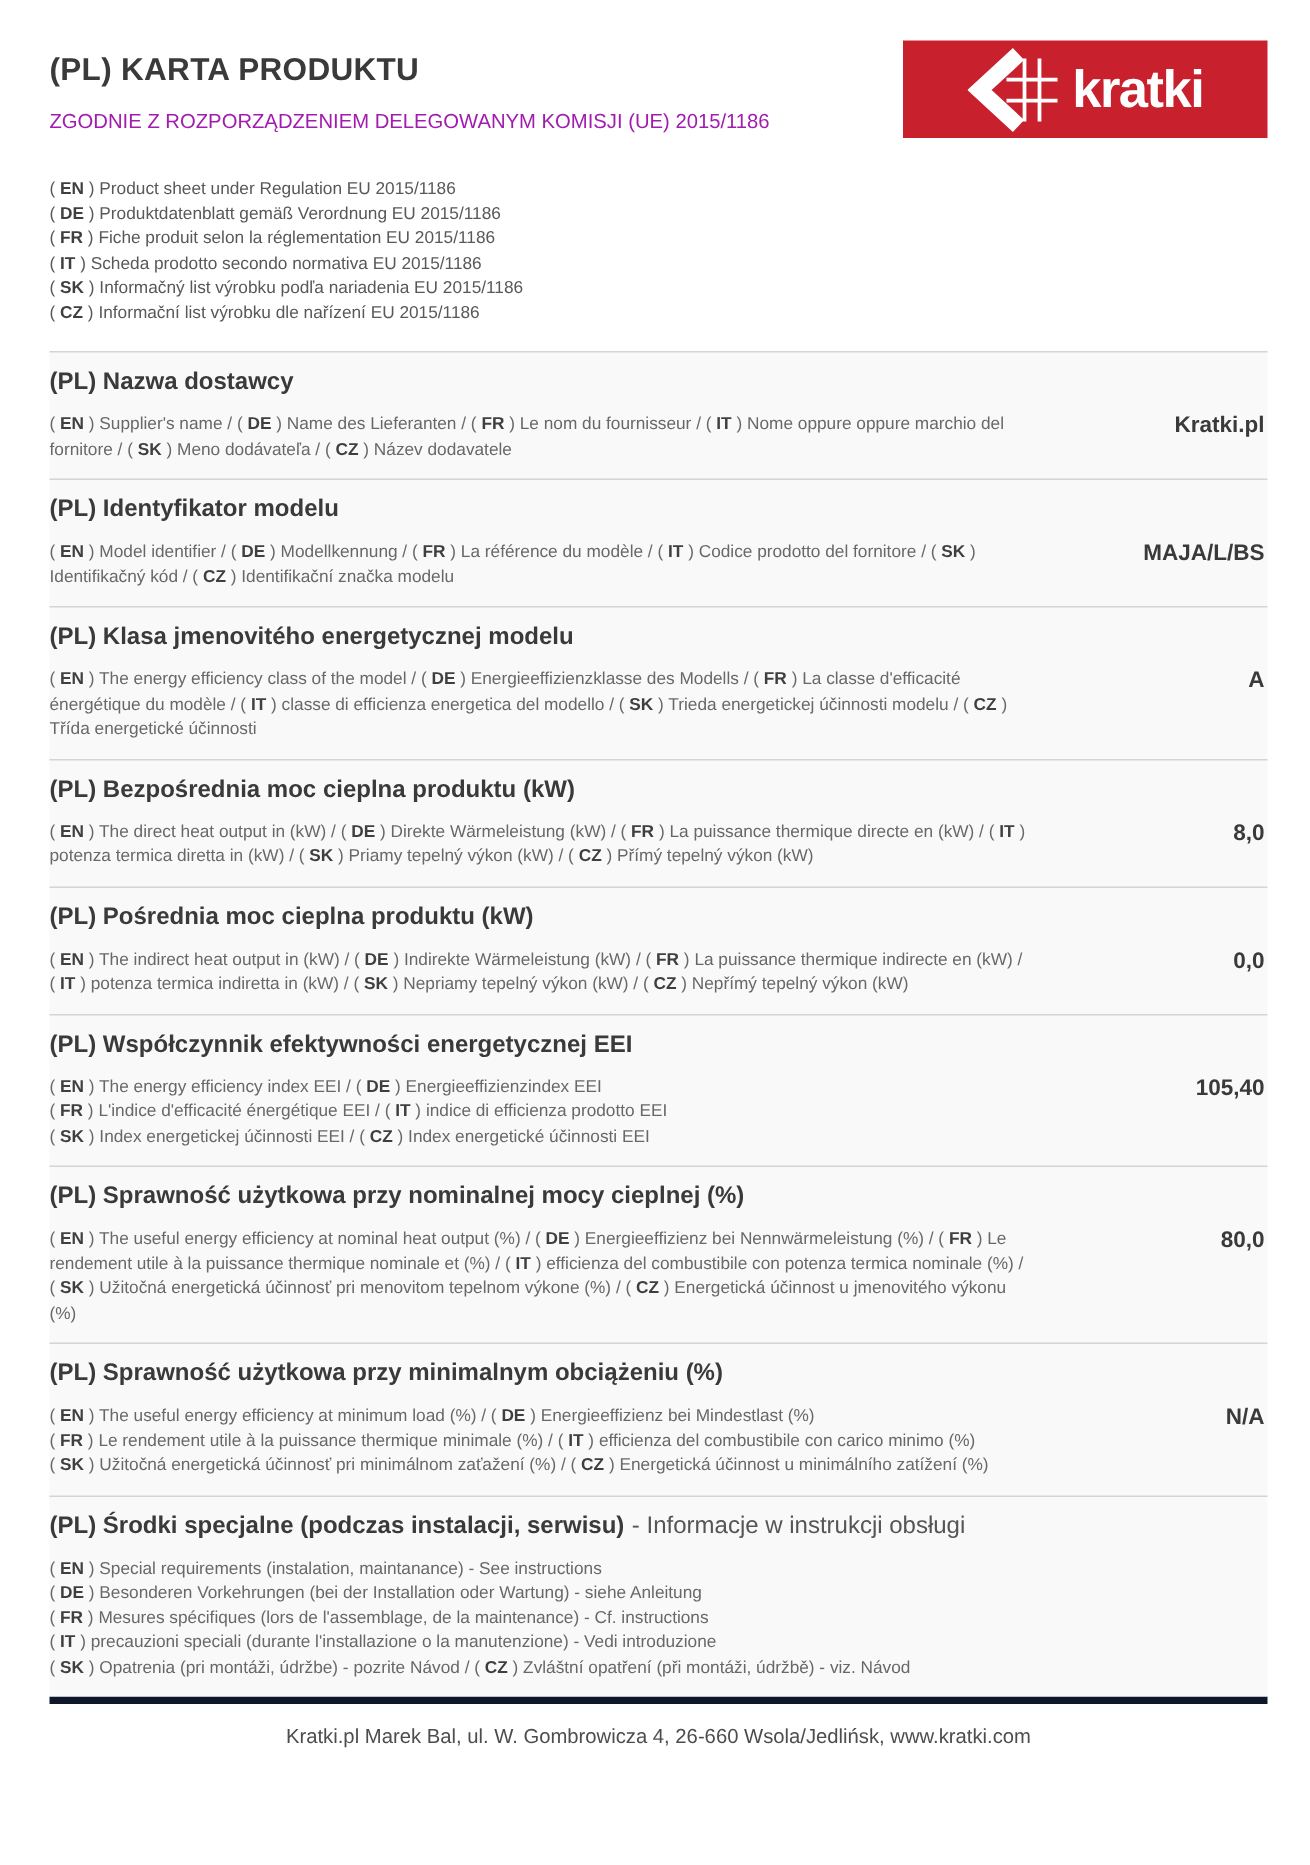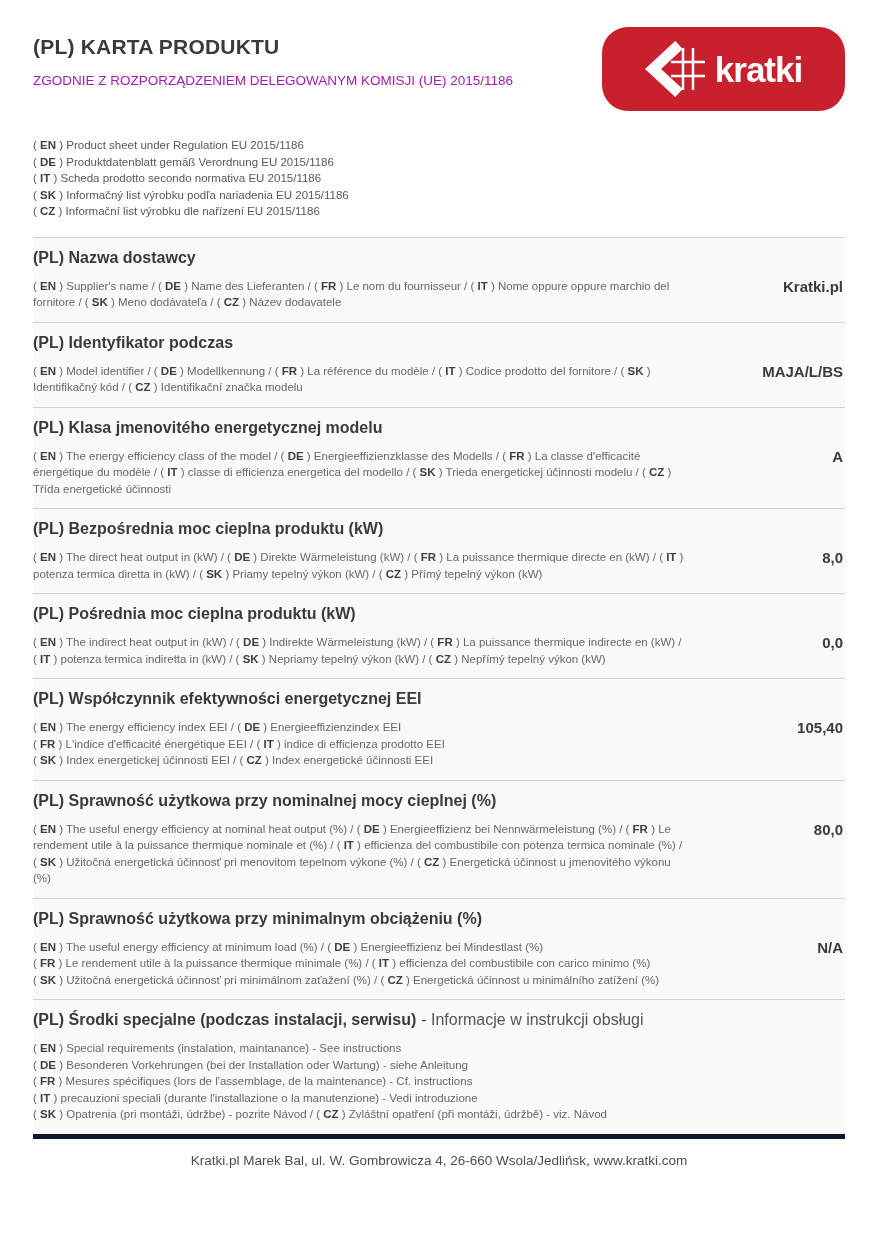--- a/index.html
+++ b/index.html
@@ -8,21 +8,21 @@
     font-family:"Liberation Sans","DejaVu Sans",sans-serif;
     color:#3f3f3f;position:relative;overflow:hidden;
   }
   .page{padding:27px 28px 0 33px;}
 
   
   .header{display:flex;justify-content:space-between;align-items:flex-start;}
   .header-left{padding-top:8px;}
   .doc-title{font-size:21px;font-weight:bold;color:#3a3a3a;letter-spacing:.2px;margin:0 0 14px 0;}
   .doc-subtitle{font-size:13.5px;color:#a21caf;margin:0;}
-  .logo{width:243px;height:84px;display:flex;align-items:center;justify-content:center;flex:0 0 auto;border-radius:26px;}
+  .logo{width:243px;height:65px;display:flex;align-items:center;justify-content:center;flex:0 0 auto;}
   .logo-inner{display:flex;align-items:center;}
   .logo-word{color:#fff;font-weight:bold;font-size:35px;letter-spacing:-1px;margin-left:8px;line-height:1;}
 
   
   .lang-list{margin-top:26px;font-size:11.5px;color:#585858;line-height:16.5px;}
   .lang-line b{color:#3f3f3f;}
 
   
   .sections{margin-top:17px;border-bottom:5px solid #0f172a;}
   .section{position:relative;background:#f9f9fa;border-top:1px solid #d4d4d6;padding:10px 0 11px 0;}
@@ -59,35 +59,36 @@
           </svg>
         </span>
         <span class="logo-word">kratki</span>
       </div>
     </div>
   </div>
 
   <div class="lang-list">
     <div class="lang-line">( <b>EN</b> ) Product sheet under Regulation EU 2015/1186</div>
     <div class="lang-line">( <b>DE</b> ) Produktdatenblatt gemäß Verordnung EU 2015/1186</div>
+    <div class="lang-line">( <b>FR</b> ) Fiche produit selon la réglementation EU 2015/1186</div>
     <div class="lang-line">( <b>IT</b> ) Scheda prodotto secondo normativa EU 2015/1186</div>
     <div class="lang-line">( <b>SK</b> ) Informačný list výrobku podľa nariadenia EU 2015/1186</div>
     <div class="lang-line">( <b>CZ</b> ) Informační list výrobku dle nařízení EU 2015/1186</div>
   </div>
 
   <div class="sections">
 
     <div class="section">
       <div class="section-title">(PL) Nazwa dostawcy</div>
       <div class="section-desc">( <b>EN</b> ) Supplier's name / ( <b>DE</b> ) Name des Lieferanten / ( <b>FR</b> ) Le nom du fournisseur / ( <b>IT</b> ) Nome oppure oppure marchio del fornitore / ( <b>SK</b> ) Meno dodávateľa / ( <b>CZ</b> ) Název dodavatele</div>
       <div class="section-value">Kratki.pl</div>
     </div>
 
     <div class="section">
-      <div class="section-title">(PL) Identyfikator podczas</div>
+      <div class="section-title">(PL) Identyfikator modelu</div>
       <div class="section-desc">( <b>EN</b> ) Model identifier / ( <b>DE</b> ) Modellkennung / ( <b>FR</b> ) La référence du modèle / ( <b>IT</b> ) Codice prodotto del fornitore / ( <b>SK</b> ) Identifikačný kód / ( <b>CZ</b> ) Identifikační značka modelu</div>
       <div class="section-value">MAJA/L/BS</div>
     </div>
 
     <div class="section">
       <div class="section-title">(PL) Klasa jmenovitého energetycznej modelu</div>
       <div class="section-desc">( <b>EN</b> ) The energy efficiency class of the model / ( <b>DE</b> ) Energieeffizienzklasse des Modells / ( <b>FR</b> ) La classe d'efficacité énergétique du modèle / ( <b>IT</b> ) classe di efficienza energetica del modello / ( <b>SK</b> ) Trieda energetickej účinnosti modelu / ( <b>CZ</b> ) Třída energetické účinnosti</div>
       <div class="section-value">A</div>
     </div>
 

